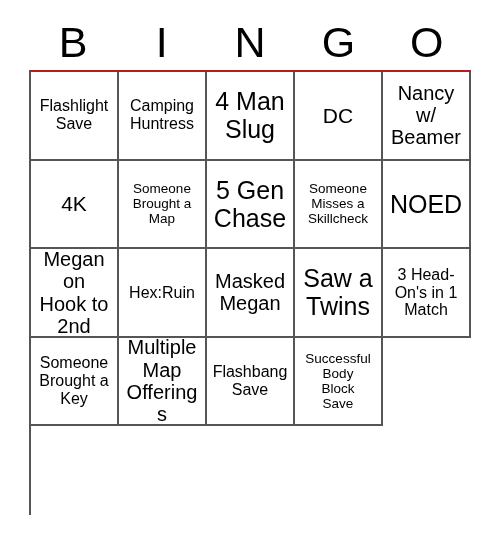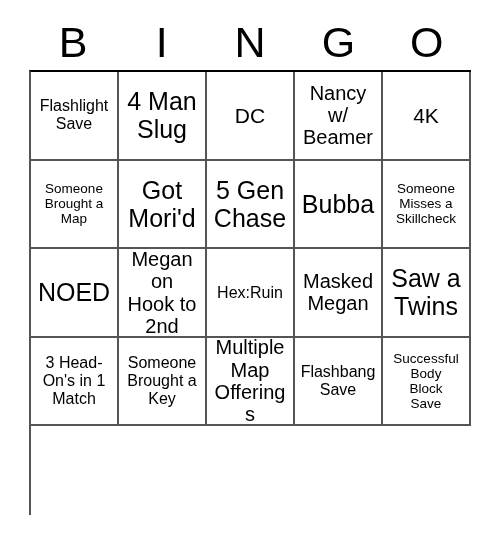--- a/index.html
+++ b/index.html
@@ -41,21 +41,21 @@
   }
   #bingo-grid {
     position: absolute;
     left: 29px;
     top: 70px;
     width: 442px;
     height: 445px;
     display: grid;
     grid-template-columns: repeat(5, 1fr);
     grid-template-rows: repeat(5, 1fr);
-    border-top: 2px solid #000000;
+    border-top: 2px solid #b91c1c;
     border-left: 2px solid #555555;
     box-sizing: border-box;
     background: #ffffff;
   }
   .bingo-cell {
     border-right: 2px solid #555555;
     border-bottom: 2px solid #555555;
     box-sizing: border-box;
     display: flex;
     align-items: center;
@@ -93,20 +93,24 @@
     <div class="header-letter">O</div>
   </div>
 
   <div id="bingo-grid">
 
     <div class="bingo-cell">
         <span class="cell-text fs-sm">Flashlight
 Save</span>
       </div>
     <div class="bingo-cell">
+        <span class="cell-text fs-sm">Camping
+Huntress</span>
+      </div>
+    <div class="bingo-cell">
         <span class="cell-text fs-lg">4 Man
 Slug</span>
       </div>
     <div class="bingo-cell">
         <span class="cell-text fs-xl">DC</span>
       </div>
     <div class="bingo-cell">
         <span class="cell-text fs-md">Nancy
 w/
 Beamer</span>
@@ -114,31 +118,24 @@
 
     <div class="bingo-cell">
         <span class="cell-text fs-xl">4K</span>
       </div>
     <div class="bingo-cell">
         <span class="cell-text fs-xs">Someone
 Brought a
 Map</span>
       </div>
     <div class="bingo-cell">
-        <span class="cell-text fs-lg">Got
-Mori'd</span>
-      </div>
-    <div class="bingo-cell">
         <span class="cell-text fs-lg">5 Gen
 Chase</span>
       </div>
 
-    <div class="bingo-cell">
-        <span class="cell-text fs-lg">Bubba</span>
-      </div>
     <div class="bingo-cell">
         <span class="cell-text fs-xs">Someone
 Misses a
 Skillcheck</span>
       </div>
     <div class="bingo-cell">
         <span class="cell-text fs-lg">NOED</span>
       </div>
     <div class="bingo-cell">
         <span class="cell-text fs-md">Megan on

